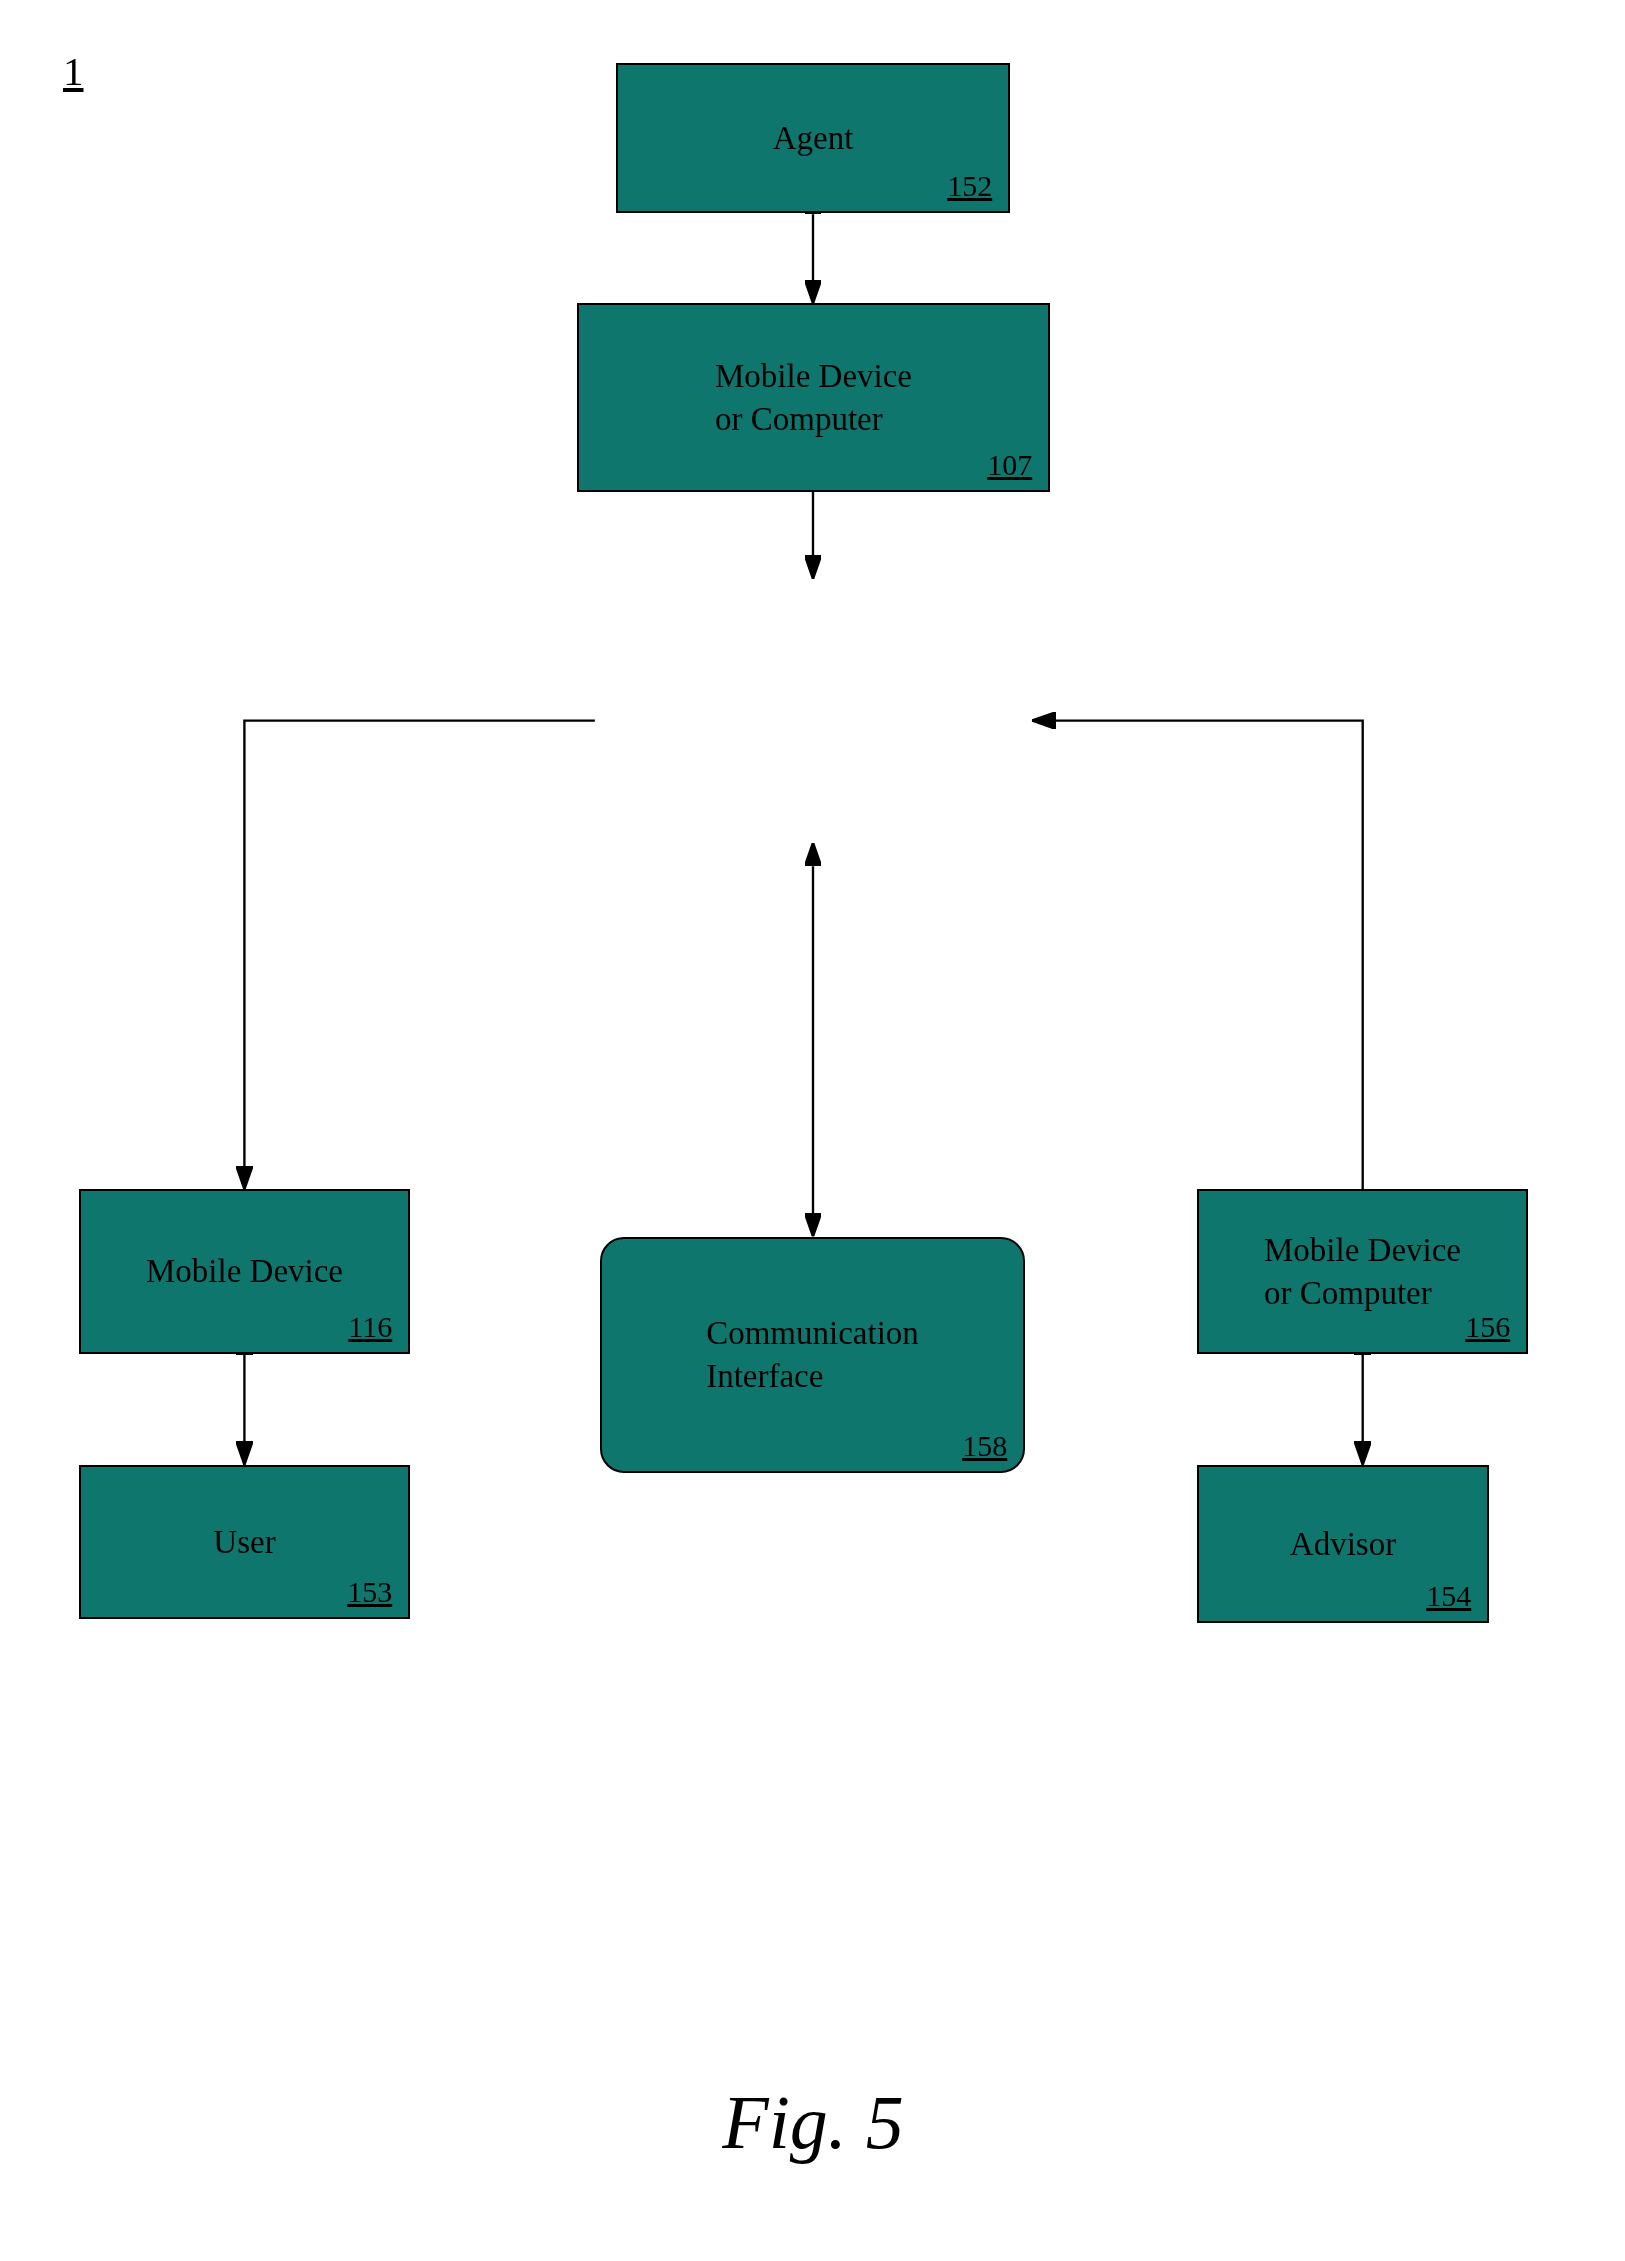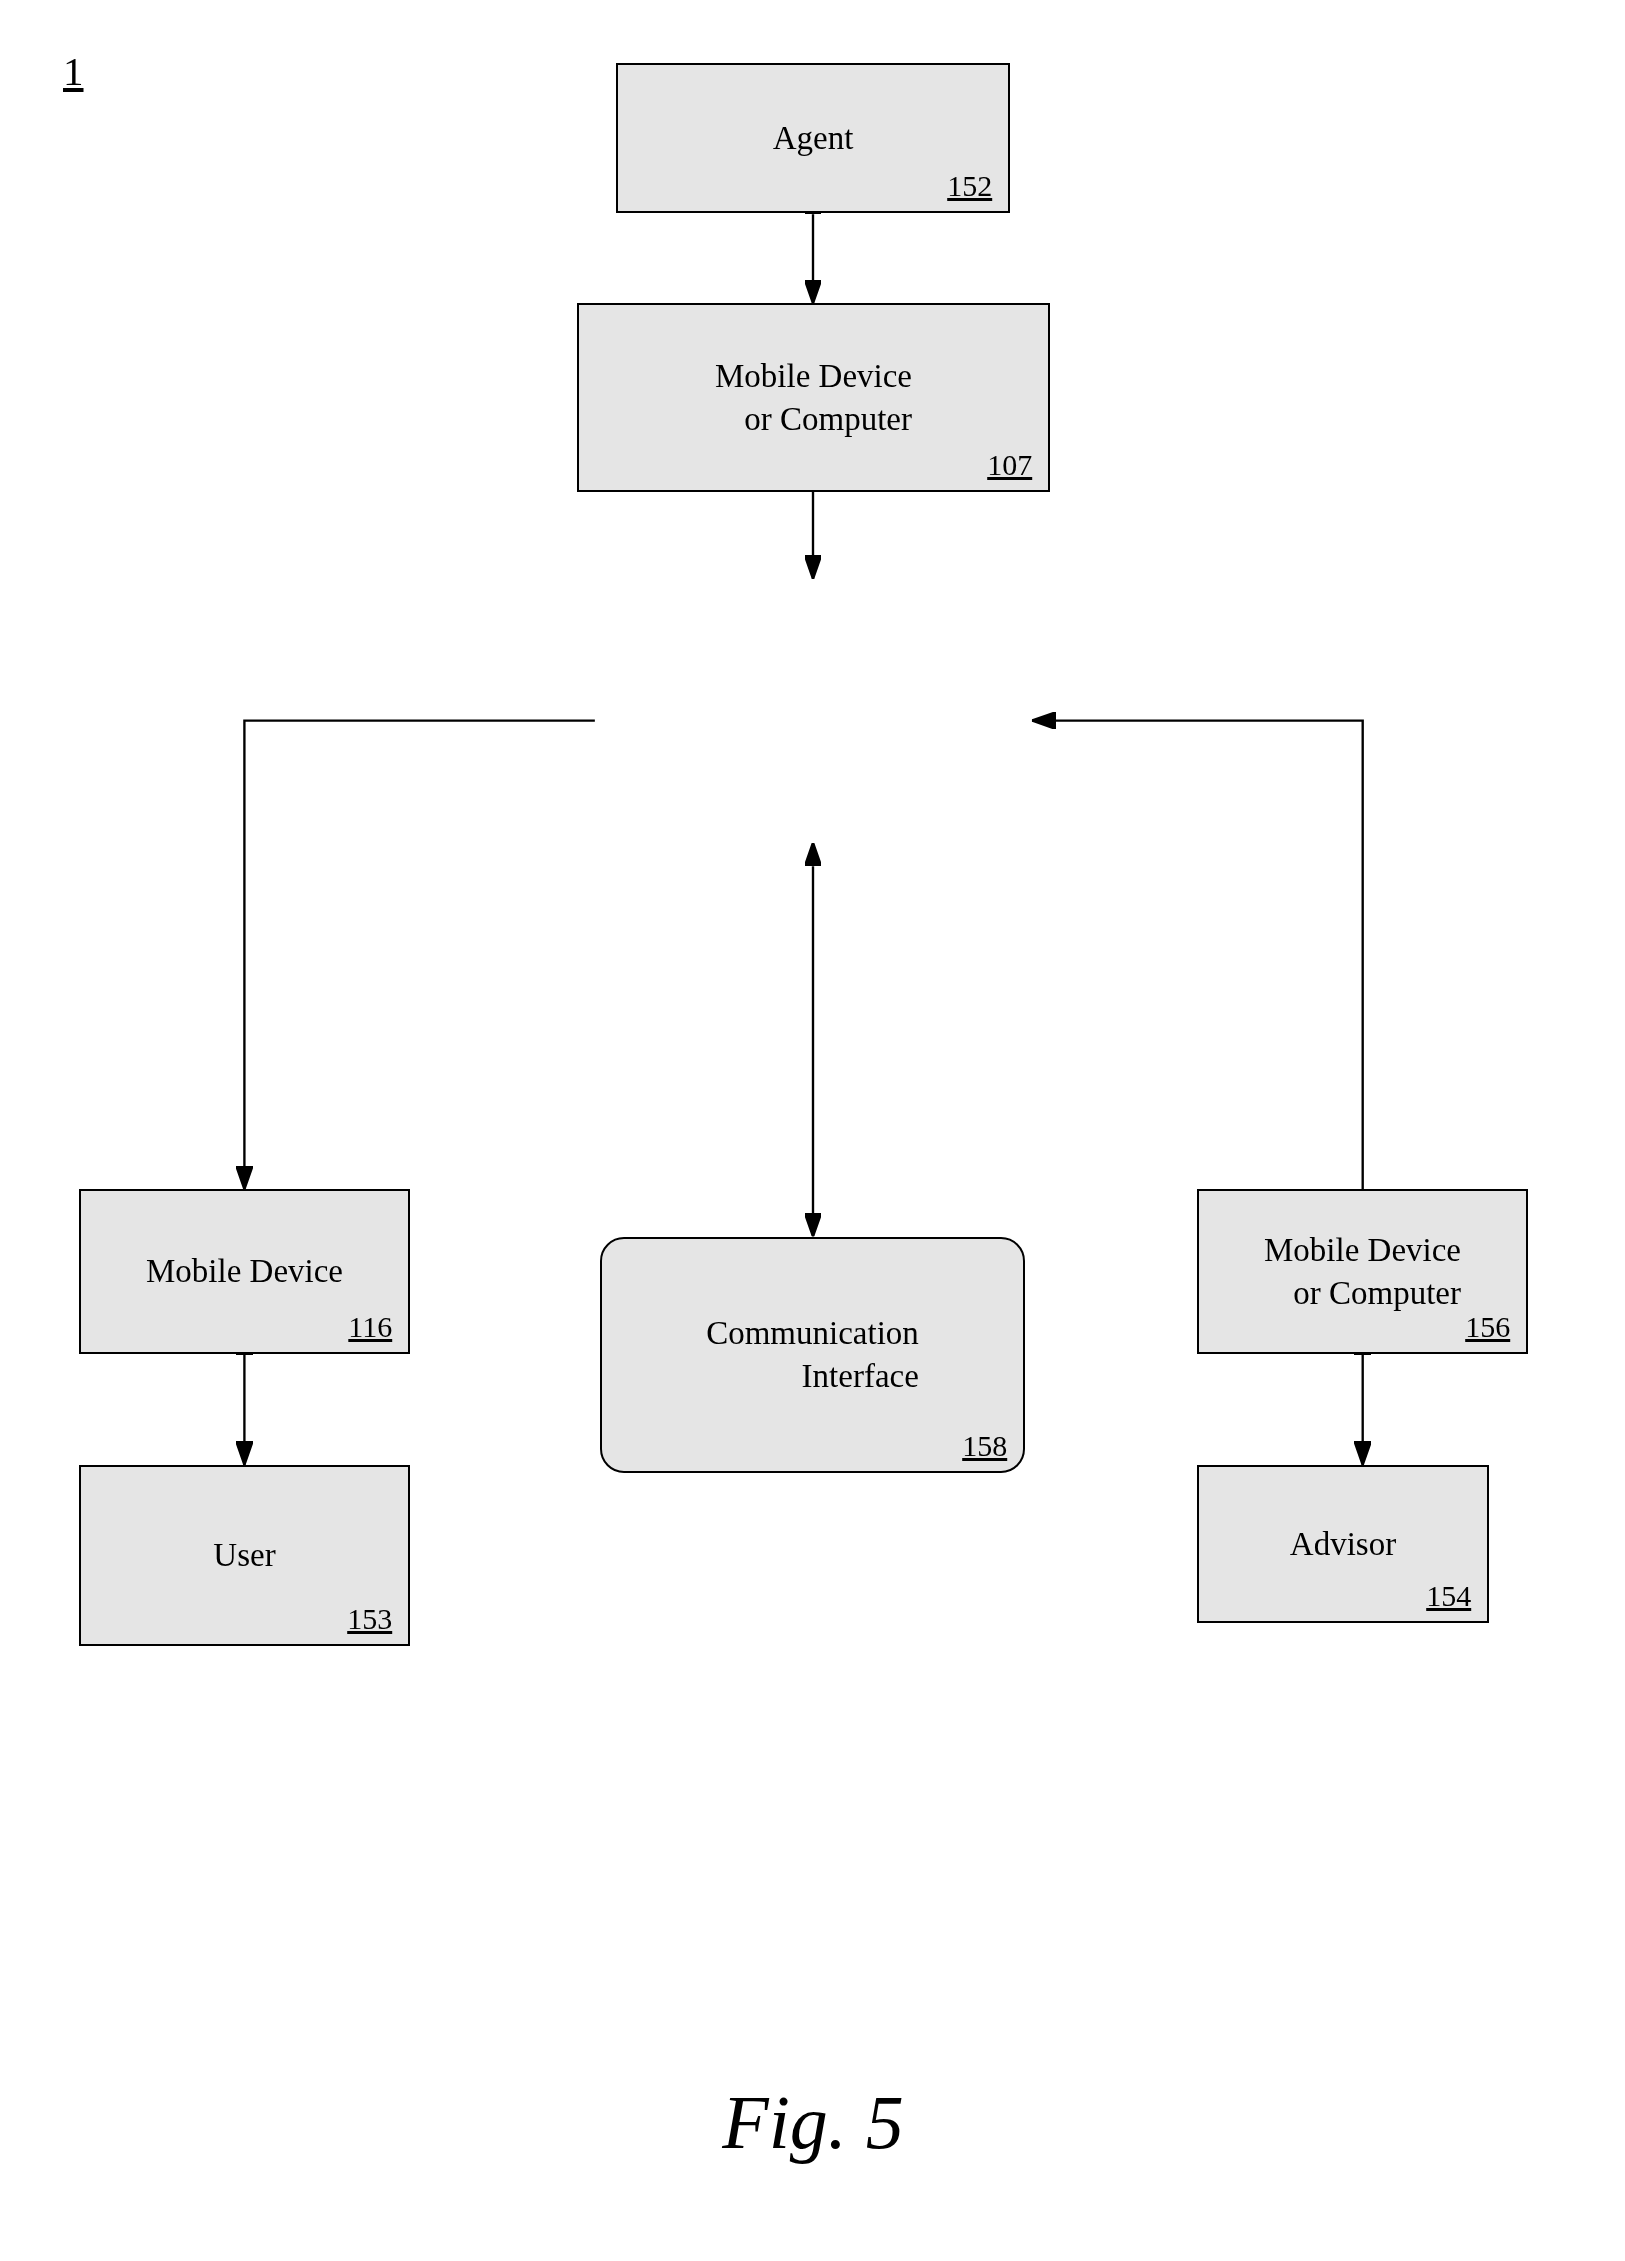--- a/index.html
+++ b/index.html
@@ -36,26 +36,26 @@
       left: 63px;
       font-size: 41px;
       color: #000;
       text-decoration: underline;
     }
 
     
     .node-box {
       position: absolute;
       border: 2.4px solid #000;
-      background: #e5e5e5;
+      background: #0f766e;
       display: flex;
       flex-direction: column;
       align-items: center;
       justify-content: center;
-      text-align: right;
+      text-align: left;
     }
 
     .node-label {
       font-size: 33px;
       line-height: 1.3;
       color: #000;
     }
 
     .node-id {
       font-size: 30px;
@@ -147,21 +147,21 @@
   <div class="node-box" style="left: 79px; top: 1189px; width: 331px; height: 165px;">
     <span class="node-label">Mobile Device</span>
     <span class="node-id">116</span>
   </div>
 
   <div class="node-box" style="left: 1197px; top: 1189px; width: 331px; height: 165px;">
     <span class="node-label">Mobile Device<br>or Computer</span>
     <span class="node-id">156</span>
   </div>
 
-  <div class="node-box" style="left: 79px; top: 1465px; width: 331px; height: 181px;">
+  <div class="node-box" style="left: 79px; top: 1465px; width: 331px; height: 154px;">
     <span class="node-label">User</span>
     <span class="node-id">153</span>
   </div>
 
   <div class="node-box" style="left: 1197px; top: 1465px; width: 292px; height: 158px;">
     <span class="node-label">Advisor</span>
     <span class="node-id">154</span>
   </div>
 
   <div class="fig-label">Fig. 5</div>

